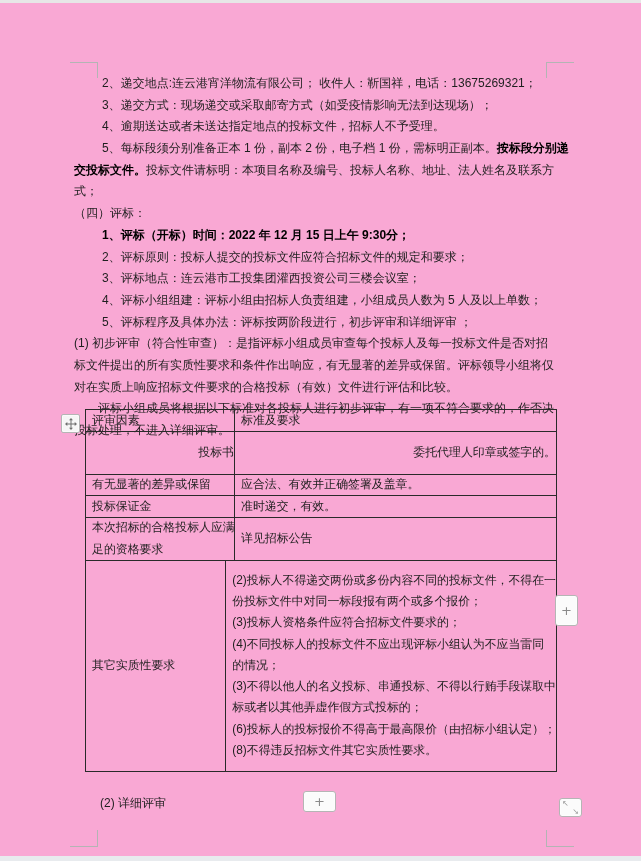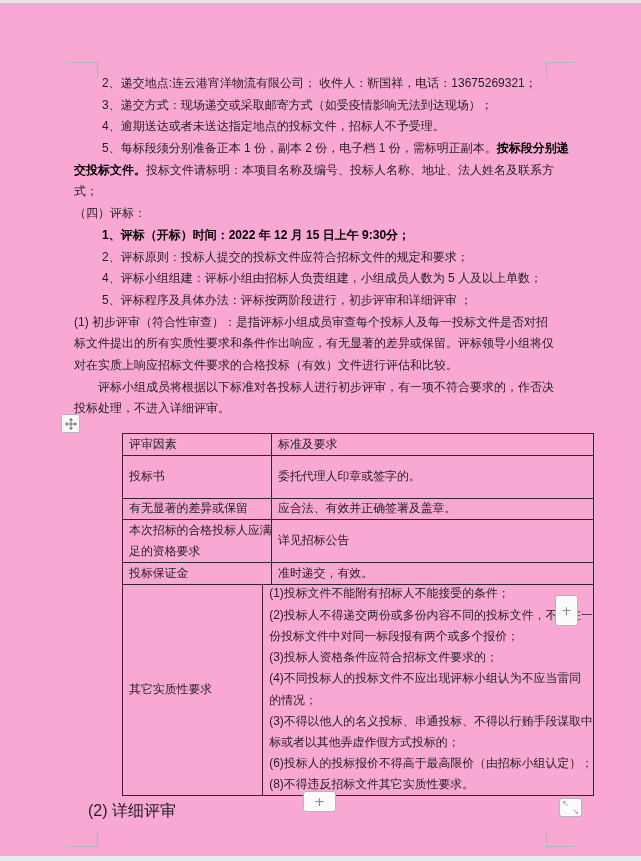--- a/index.html
+++ b/index.html
@@ -17,29 +17,29 @@
 
   
   .doc-lines{position:absolute;left:74px;top:73px;width:482px;}
   .dline{height:21.7px;line-height:21.7px;font-size:12px;white-space:nowrap;letter-spacing:0;}
   .dline .b{font-weight:bold;color:#000;}
   .ind-item{padding-left:28px;}
   .ind-para{padding-left:24px;}
   .ind-none{padding-left:0;}
 
   
-  .rtable{position:absolute;left:85px;top:433px;width:472px;border:1px solid #2a2a2a;box-sizing:border-box;font-size:11.9px;margin-left:37px;}
+  .rtable{position:absolute;left:85px;top:409px;width:472px;border:1px solid #2a2a2a;box-sizing:border-box;font-size:11.9px;}
   .trow{display:flex;border-bottom:1px solid #2a2a2a;box-sizing:border-box;}
   .trow:last-child{border-bottom:none;}
   .tc1{width:149px;border-right:1px solid #2a2a2a;box-sizing:border-box;padding-left:6px;
        display:flex;flex-direction:column;justify-content:center;}
   .tc2{flex:1;padding-left:6px;display:flex;flex-direction:column;justify-content:center;}
   .cline{line-height:21.2px;white-space:nowrap;}
 
-  .after-line{position:absolute;left:88px;top:795px;font-size:16px;line-height:16px;margin-top:8px;}
+  .after-line{position:absolute;left:100px;top:795px;font-size:12px;line-height:16px;}
 
   
   .ctl{position:absolute;background:#fbfbfb;border:1px solid #b5b5b5;border-radius:3px;
        display:flex;align-items:center;justify-content:center;color:#8a8a8a;cursor:pointer;
        font-family:"DejaVu Sans",sans-serif;padding:0;box-shadow:0 0 0 1px rgba(255,255,255,.5) inset;}
   .plus-right{left:555px;top:595px;width:23px;height:31px;font-size:13px;}
   .plus-bottom{left:303px;top:791px;width:33px;height:21px;font-size:13px;}
   .resize-btn{left:559px;top:798px;width:23px;height:19px;}
   .resize-btn .nw{position:absolute;left:2px;top:0px;font-size:8px;color:#9a9a9a;}
   .resize-btn .se{position:absolute;right:2px;bottom:0px;font-size:8px;color:#9a9a9a;}
@@ -60,20 +60,21 @@
   <div class="doc-lines">
       <div class="dline ind-item"><span>2、递交地点:连云港宵洋物流有限公司； 收件人：靳国祥，电话：13675269321；</span></div>
       <div class="dline ind-item"><span>3、递交方式：现场递交或采取邮寄方式（如受疫情影响无法到达现场）；</span></div>
       <div class="dline ind-item"><span>4、逾期送达或者未送达指定地点的投标文件，招标人不予受理。</span></div>
       <div class="dline ind-item"><span>5、每标段须分别准备正本 1 份，副本 2 份，电子档 1 份，需标明正副本。</span><span class="b">按标段分别递</span></div>
       <div class="dline ind-none"><span class="b">交投标文件。</span><span>投标文件请标明：本项目名称及编号、投标人名称、地址、法人姓名及联系方</span></div>
       <div class="dline ind-none"><span>式；</span></div>
       <div class="dline ind-none"><span>（四）评标：</span></div>
       <div class="dline ind-item"><span class="b">1、评标（开标）时间：2022 年 12 月 15 日上午 9:30分；</span></div>
       <div class="dline ind-item"><span>2、评标原则：投标人提交的投标文件应符合招标文件的规定和要求；</span></div>
+      <div class="dline ind-item"><span>3、评标地点：连云港市工投集团灌西投资公司三楼会议室；</span></div>
       <div class="dline ind-item"><span>4、评标小组组建：评标小组由招标人负责组建，小组成员人数为 5 人及以上单数；</span></div>
       <div class="dline ind-item"><span>5、评标程序及具体办法：评标按两阶段进行，初步评审和详细评审 ；</span></div>
       <div class="dline ind-none"><span>(1) 初步评审（符合性审查）：是指评标小组成员审查每个投标人及每一投标文件是否对招</span></div>
       <div class="dline ind-none"><span>标文件提出的所有实质性要求和条件作出响应，有无显著的差异或保留。评标领导小组将仅</span></div>
       <div class="dline ind-none"><span>对在实质上响应招标文件要求的合格投标（有效）文件进行评估和比较。</span></div>
       <div class="dline ind-para"><span>评标小组成员将根据以下标准对各投标人进行初步评审，有一项不符合要求的，作否决</span></div>
       <div class="dline ind-none"><span>投标处理，不进入详细评审。</span></div>
     </div>
 
   <div class="ctl move-handle" title="">
@@ -93,59 +94,58 @@
 
   <div class="rtable">
       <div class="trow" style="height: 21.5px;">
         <div class="tc1">
           <div class="cline">评审因素</div>
         </div>
         <div class="tc2">
           <div class="cline">标准及要求</div>
         </div>
       </div>
-      <div class="trow" style="height: 43px;">
+      <div class="trow" style="height: 43px; text-align: right;">
         <div class="tc1">
           <div class="cline">投标书</div>
         </div>
         <div class="tc2">
           <div class="cline">委托代理人印章或签字的。</div>
         </div>
       </div>
       <div class="trow" style="height: 21.5px;">
         <div class="tc1">
           <div class="cline">有无显著的差异或保留</div>
         </div>
         <div class="tc2">
           <div class="cline">应合法、有效并正确签署及盖章。</div>
         </div>
       </div>
+      <div class="trow" style="height: 21.5px;">
+        <div class="tc1">
+          <div class="cline">投标保证金</div>
+        </div>
+        <div class="tc2">
+          <div class="cline">准时递交，有效。</div>
+        </div>
+      </div>
       <div class="trow" style="height: 43px;">
         <div class="tc1">
           <div class="cline">本次招标的合格投标人应满</div>
           <div class="cline">足的资格要求</div>
         </div>
         <div class="tc2">
           <div class="cline">详见招标公告</div>
         </div>
       </div>
-      <div class="trow" style="height: 21.5px;">
-        <div class="tc1">
-          <div class="cline">投标保证金</div>
-        </div>
-        <div class="tc2">
-          <div class="cline">准时递交，有效。</div>
-        </div>
-      </div>
       <div class="trow" style="height: 210px;">
         <div class="tc1">
           <div class="cline">其它实质性要求</div>
         </div>
         <div class="tc2">
-          <div class="cline">(1)投标文件不能附有招标人不能接受的条件；</div>
           <div class="cline">(2)投标人不得递交两份或多份内容不同的投标文件，不得在一</div>
           <div class="cline">份投标文件中对同一标段报有两个或多个报价；</div>
           <div class="cline">(3)投标人资格条件应符合招标文件要求的；</div>
           <div class="cline">(4)不同投标人的投标文件不应出现评标小组认为不应当雷同</div>
           <div class="cline">的情况；</div>
           <div class="cline">(3)不得以他人的名义投标、串通投标、不得以行贿手段谋取中</div>
           <div class="cline">标或者以其他弄虚作假方式投标的；</div>
           <div class="cline">(6)投标人的投标报价不得高于最高限价（由招标小组认定）；</div>
           <div class="cline">(8)不得违反招标文件其它实质性要求。</div>
         </div>

